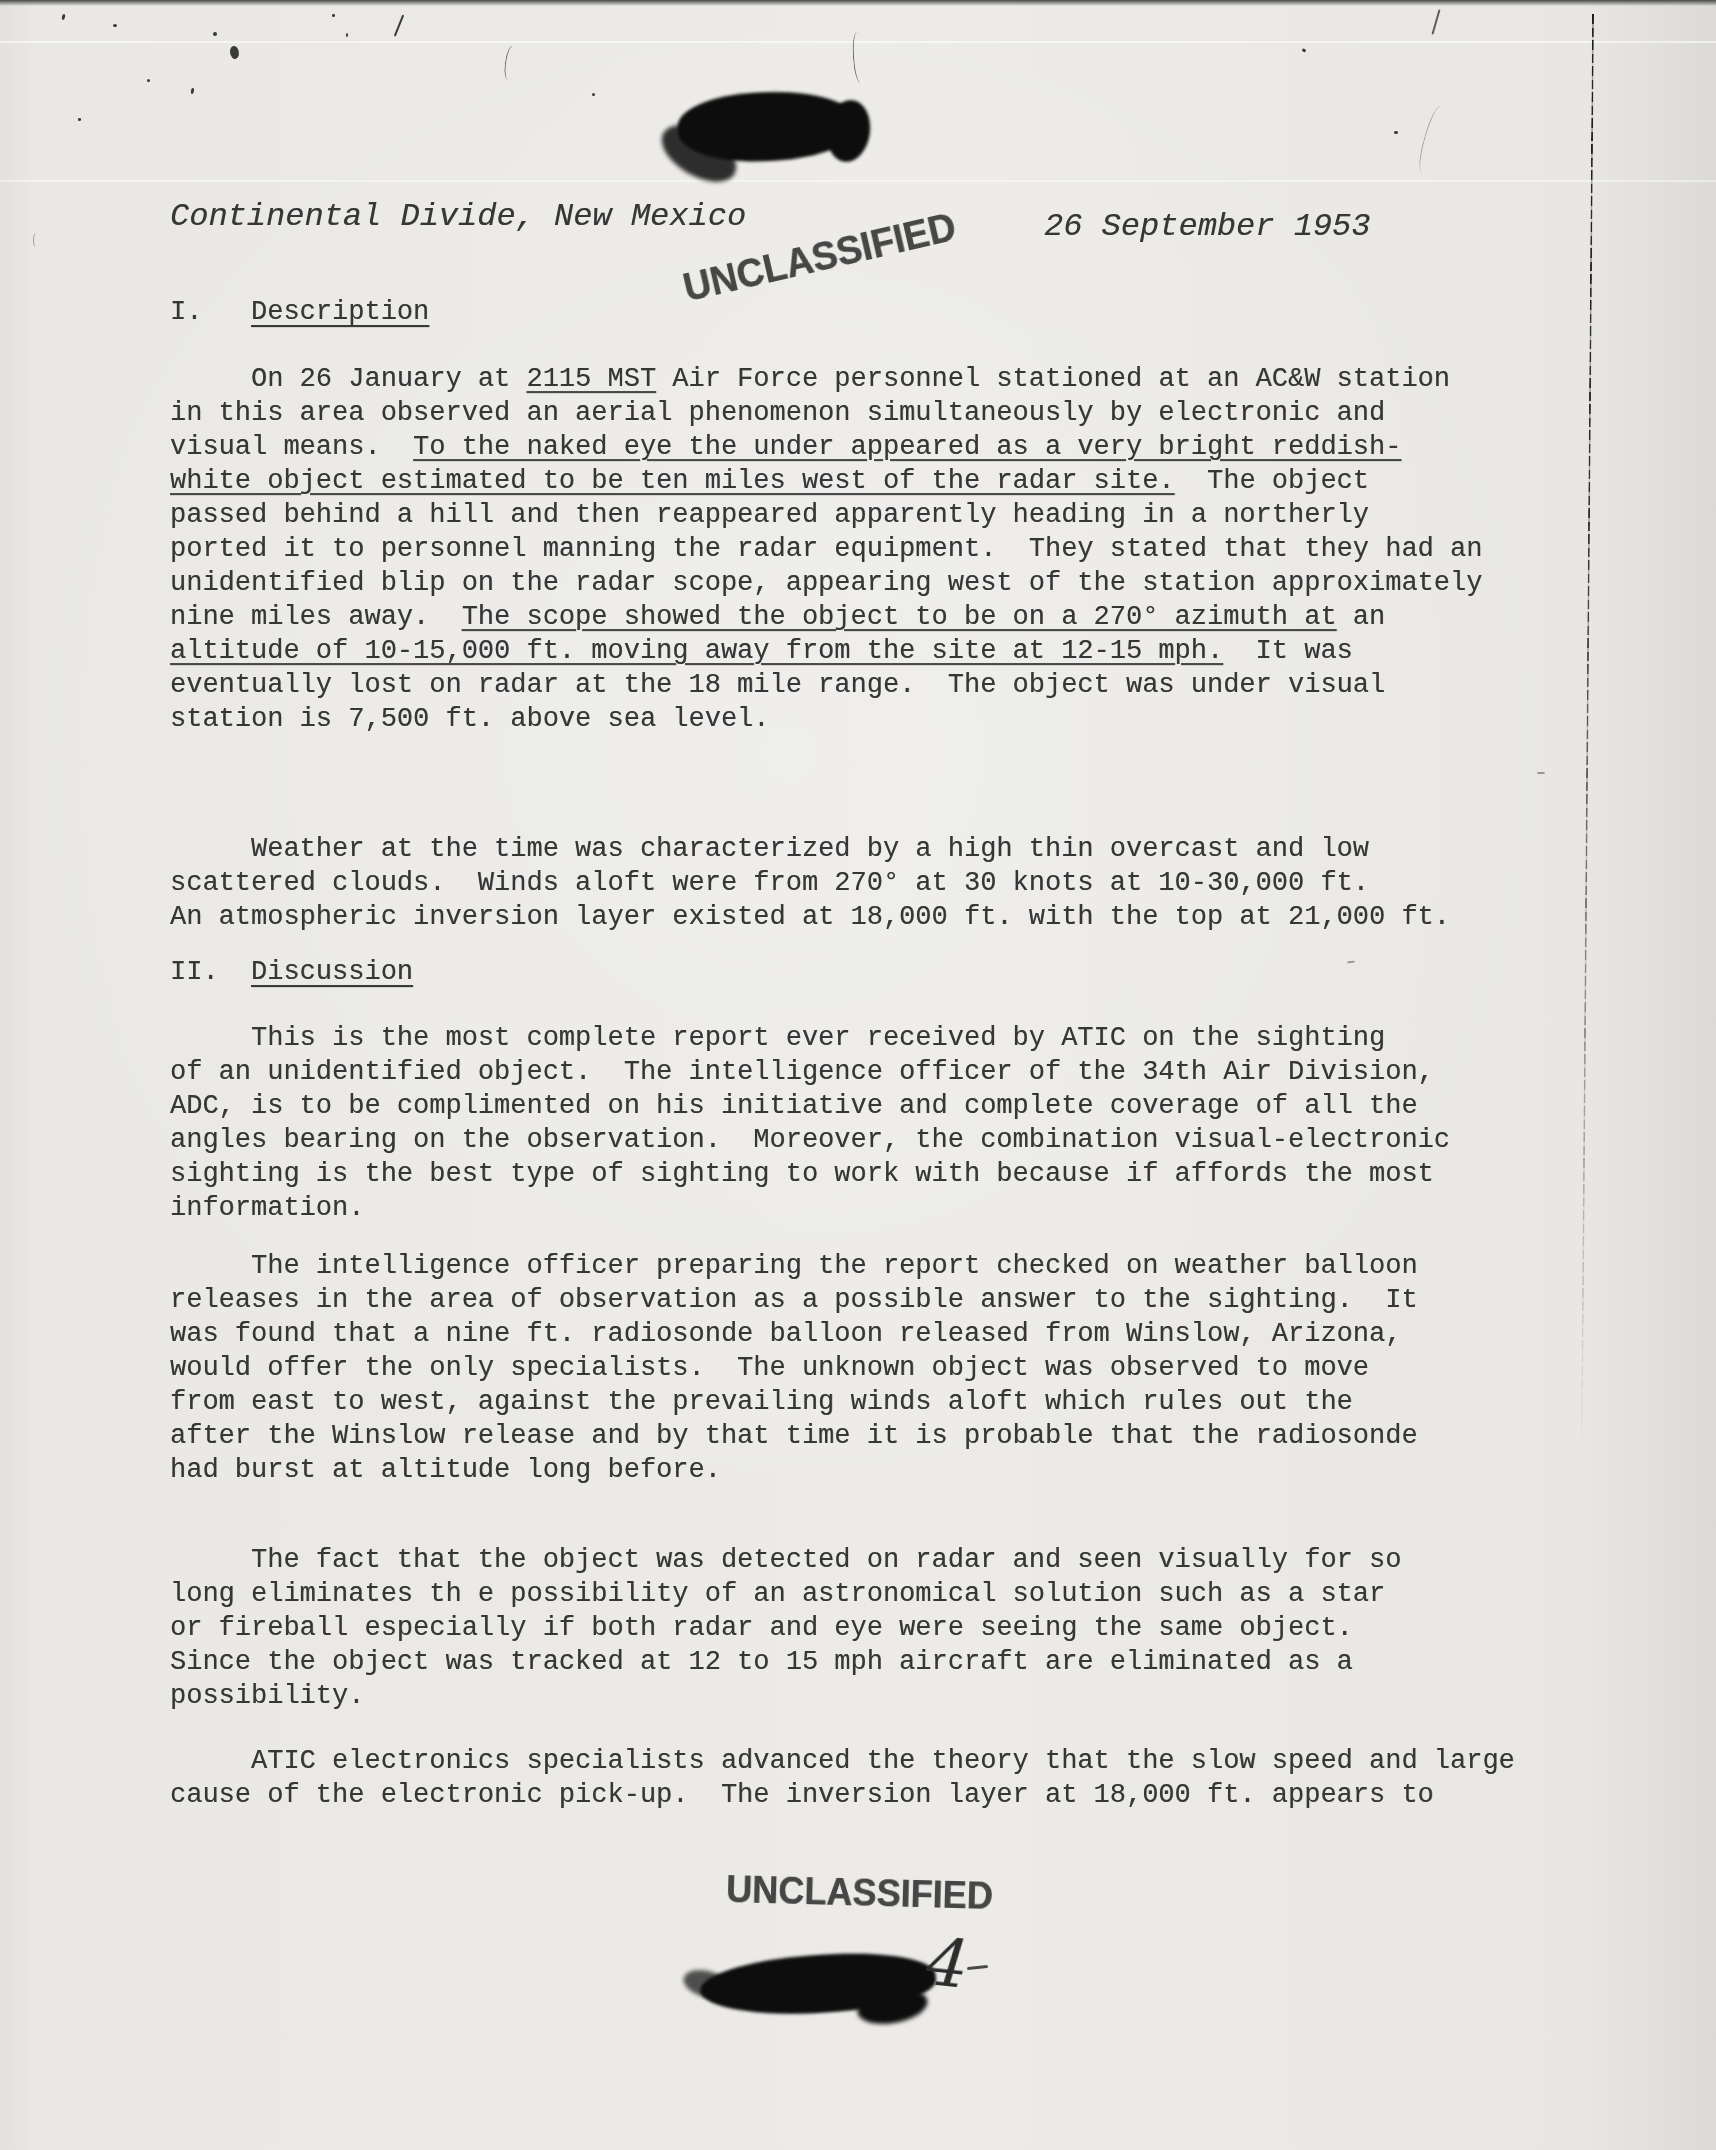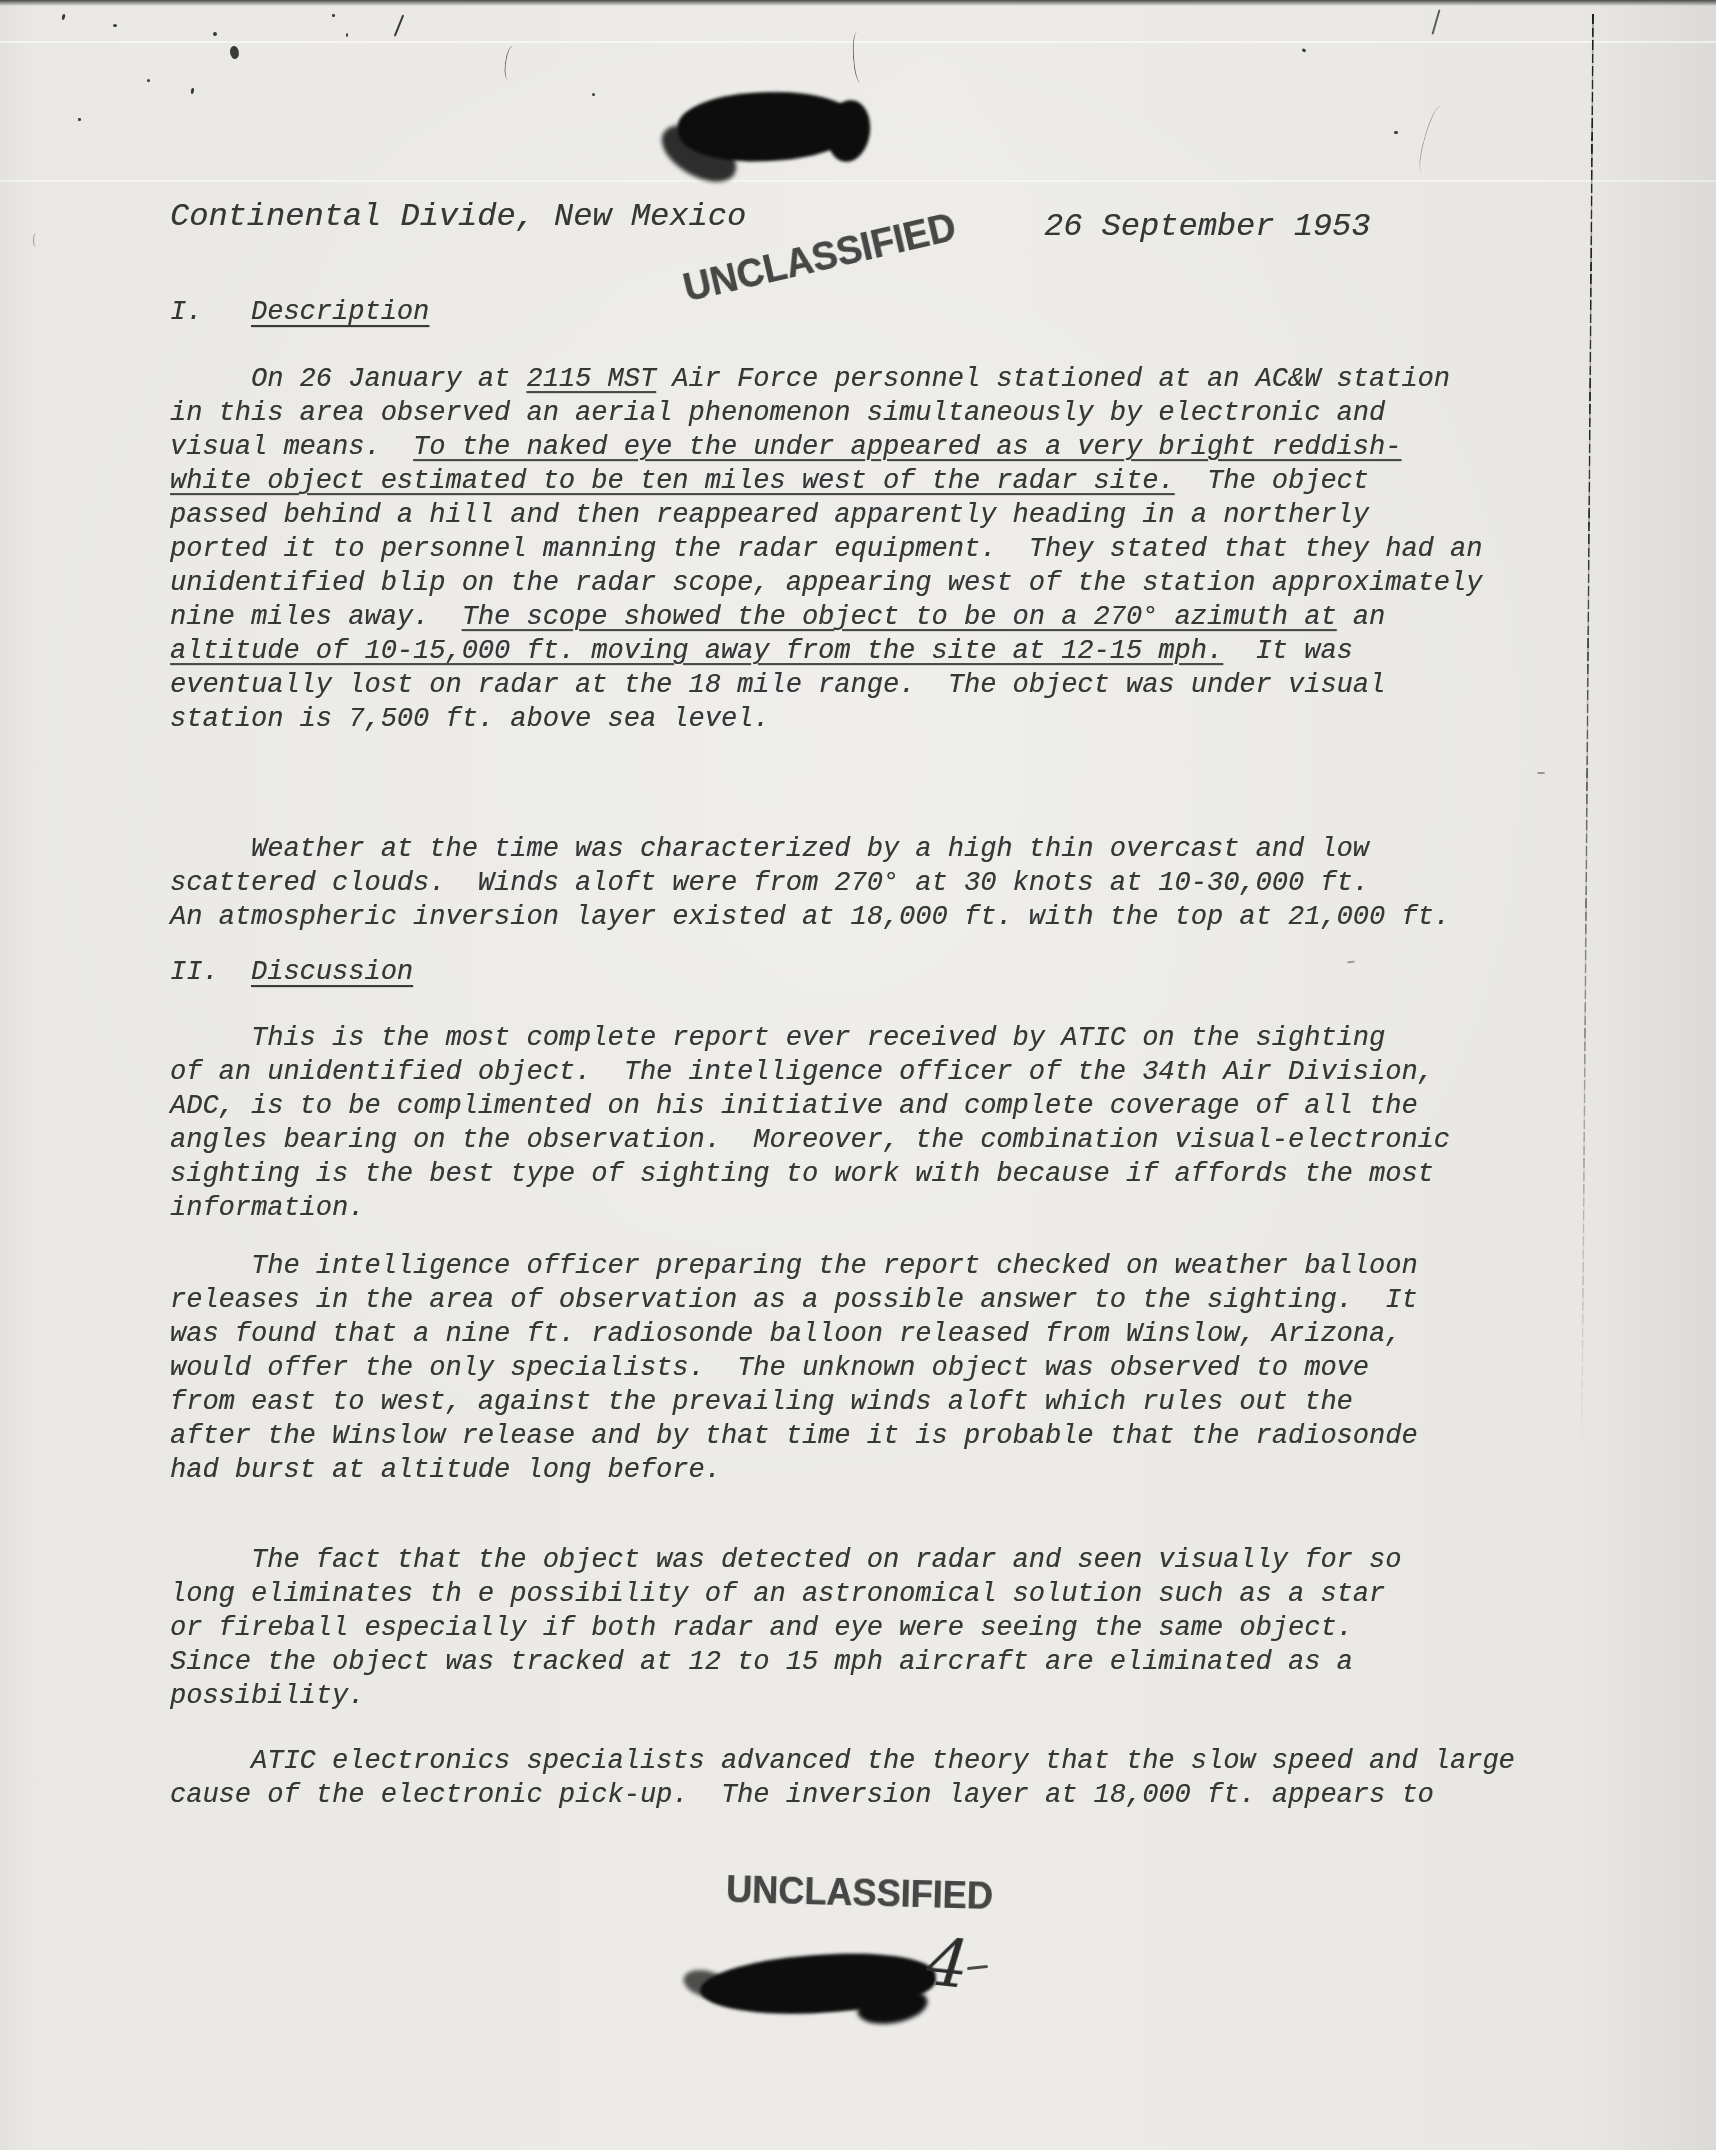--- a/index.html
+++ b/index.html
@@ -10,21 +10,21 @@
   }
   .vignette{position:absolute;inset:0;background:radial-gradient(ellipse 70% 55% at 46% 35%,rgba(255,255,255,.18),rgba(0,0,0,0) 70%);}
   .topstrip{position:absolute;left:0;top:0;width:100%;height:5.5px;background:linear-gradient(to bottom,#4a4a4a,rgba(74,74,74,0));}
   .scanline{position:absolute;left:0;width:100%;height:1.6px;background:rgba(255,255,255,.55);}
   .para{
     position:absolute;left:170px;width:1428px;color:var(--ink);
     font-size:27px;line-height:34px;letter-spacing:0;
     text-shadow:0.3px 0.3px 0.5px rgba(40,40,40,.45);
     filter:blur(0.2px);
   }
-  .line{height:34px;white-space:pre;font-style:italic;}
+  .line{height:34px;white-space:pre;}
   .u{text-decoration:underline;text-decoration-thickness:1.6px;text-underline-offset:5px;text-decoration-color:rgba(45,45,45,.75);}
   .uh{text-decoration:underline;text-decoration-thickness:2.2px;text-underline-offset:6px;text-decoration-color:rgba(40,40,40,.85);}
   .hdr{position:absolute;color:var(--ink);font-size:32px;line-height:34px;white-space:pre;
     text-shadow:0.3px 0.3px 0.5px rgba(40,40,40,.45);filter:blur(0.2px);font-style:italic;}
   .stamp{
     position:absolute;font-family:"Liberation Sans",sans-serif;font-weight:bold;
     color:var(--stamp);opacity:.8;white-space:pre;filter:blur(0.4px);
     text-shadow:0.5px 0 0 currentColor;
   }
   .stamp.top{left:684px;top:266px;font-size:40px;transform:rotate(-13deg) scaleX(0.94);transform-origin:0 50%;}

